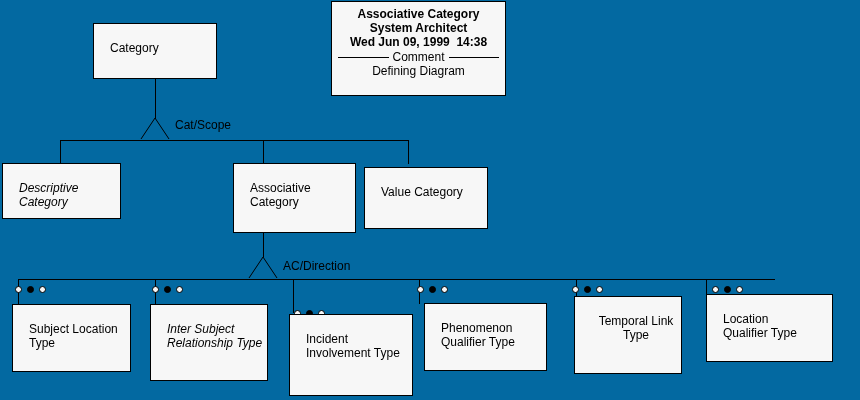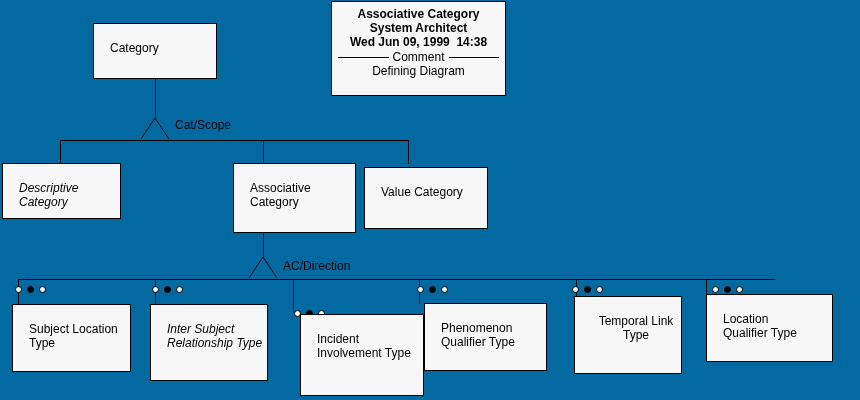--- a/index.html
+++ b/index.html
@@ -207,21 +207,21 @@
   <div class="node" style="left:150px; top:304px; width:118px; height:77px;font-style:italic;">
     <span class="node-label">Inter Subject
 Relationship Type</span>
   </div>
 
   <div class="markers" style="left:294px; top:310px;">
     <span class="dot"></span>
     <span class="dot filled"></span>
     <span class="dot"></span>
   </div>
-  <div class="node" style="left:300px; top:314px; width:124px; height:82px;">
+  <div class="node" style="left:289px; top:314px; width:124px; height:82px;">
     <span class="node-label">Incident
 Involvement Type</span>
   </div>
 
   <div class="markers" style="left:417px; top:286px;">
     <span class="dot"></span>
     <span class="dot filled"></span>
     <span class="dot"></span>
   </div>
   <div class="node" style="left:424px; top:303px; width:123px; height:68px;">

